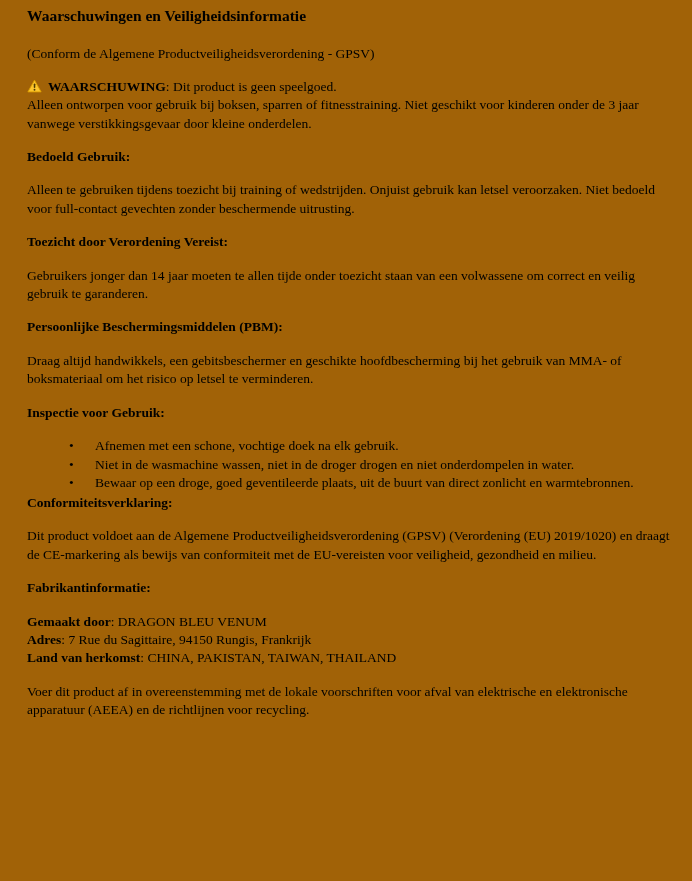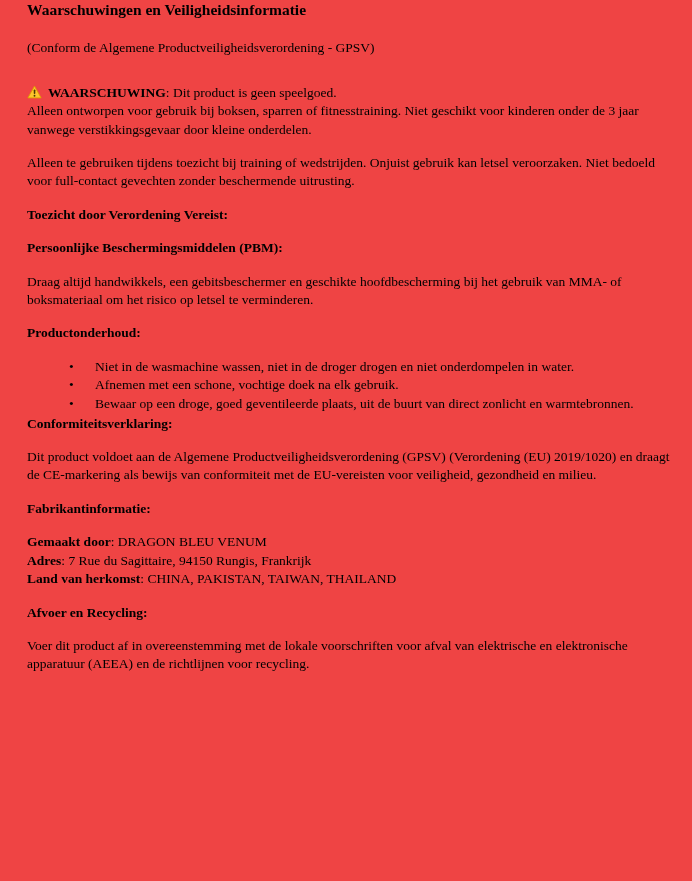--- a/index.html
+++ b/index.html
@@ -5,35 +5,35 @@
   html, body {
     margin: 0;
     padding: 0;
     background: #ffffff;
   }
   .page {
     position: relative;
     box-sizing: border-box;
     width: 692px;
     height: 881px;
-    background: #ef4444;
+    background: #a16207;
     color: #000000;
     font-family: "Liberation Serif", "DejaVu Serif", serif;
     font-size: 13.5px;
     line-height: 18.4px;
-    padding: 1px 22px 0 27px;
+    padding: 7px 22px 0 27px;
     overflow: hidden;
   }
   .doc-title {
     font-size: 15.5px;
     font-weight: 700;
     margin: 0 0 20px 0;
   }
   .subtitle {
-    margin: 0 0 26px 0;
+    margin: 0 0 14px 0;
   }
   .section-heading {
     font-weight: 700;
     margin: 0 0 15px 0;
   }
   .para {
     margin: 0 0 15px 0;
   }
   .warning-icon {
     display: inline-block;
@@ -59,30 +59,31 @@
 
 <div class="page">
   <p class="doc-title">Waarschuwingen en Veiligheidsinformatie</p>
   <p class="subtitle">(Conform de Algemene Productveiligheidsverordening - GPSV)</p>
   <div>
       <p class="para"><svg width="15" height="14" viewBox="0 0 24 22" class="warning-icon">
           <path d="M12 1.6 L22.6 20.4 L1.4 20.4 Z" fill="#fdc52c" stroke="#dd9f00" stroke-width="1.4" stroke-linejoin="round"></path>
           <rect x="10.8" y="7" width="2.5" height="7.2" rx="1.2" fill="#4d3a00"></rect>
           <circle cx="12" cy="17" r="1.5" fill="#4d3a00"></circle>
         </svg><b>WAARSCHUWING</b><span>: Dit product is geen speelgoed.</span><br><span>Alleen ontworpen voor gebruik bij boksen, sparren of fitnesstraining. Niet geschikt voor kinderen onder de 3 jaar vanwege verstikkingsgevaar door kleine onderdelen.</span></p>
+      <p class="section-heading">Bedoeld Gebruik:</p>
       <p class="para">Alleen te gebruiken tijdens toezicht bij training of wedstrijden. Onjuist gebruik kan letsel veroorzaken. Niet bedoeld voor full-contact gevechten zonder beschermende uitrusting.</p>
       <p class="section-heading">Toezicht door Verordening Vereist:</p>
+      <p class="para">Gebruikers jonger dan 14 jaar moeten te allen tijde onder toezicht staan van een volwassene om correct en veilig gebruik te garanderen.</p>
       <p class="section-heading">Persoonlijke Beschermingsmiddelen (PBM):</p>
       <p class="para">Draag altijd handwikkels, een gebitsbeschermer en geschikte hoofdbescherming bij het gebruik van MMA- of boksmateriaal om het risico op letsel te verminderen.</p>
-      <p class="section-heading">Productonderhoud:</p>
+      <p class="section-heading">Inspectie voor Gebruik:</p>
       <ul class="bullet-list">
+        <li><span class="bullet-marker">•</span><span>Afnemen met een schone, vochtige doek na elk gebruik.</span></li>
         <li><span class="bullet-marker">•</span><span>Niet in de wasmachine wassen, niet in de droger drogen en niet onderdompelen in water.</span></li>
-        <li><span class="bullet-marker">•</span><span>Afnemen met een schone, vochtige doek na elk gebruik.</span></li>
         <li><span class="bullet-marker">•</span><span>Bewaar op een droge, goed geventileerde plaats, uit de buurt van direct zonlicht en warmtebronnen.</span></li>
       </ul>
       <p class="section-heading">Conformiteitsverklaring:</p>
       <p class="para">Dit product voldoet aan de Algemene Productveiligheidsverordening (GPSV) (Verordening (EU) 2019/1020) en draagt de CE-markering als bewijs van conformiteit met de EU-vereisten voor veiligheid, gezondheid en milieu.</p>
       <p class="section-heading">Fabrikantinformatie:</p>
       <p class="para"><b>Gemaakt door</b><span>: DRAGON BLEU VENUM</span><br><b>Adres</b><span>: 7 Rue du Sagittaire, 94150 Rungis, Frankrijk</span><br><b>Land van herkomst</b><span>: CHINA, PAKISTAN, TAIWAN, THAILAND</span></p>
-      <p class="section-heading">Afvoer en Recycling:</p>
       <p class="para">Voer dit product af in overeenstemming met de lokale voorschriften voor afval van elektrische en elektronische apparatuur (AEEA) en de richtlijnen voor recycling.</p>
     </div>
 </div>
 
 </body></html>

